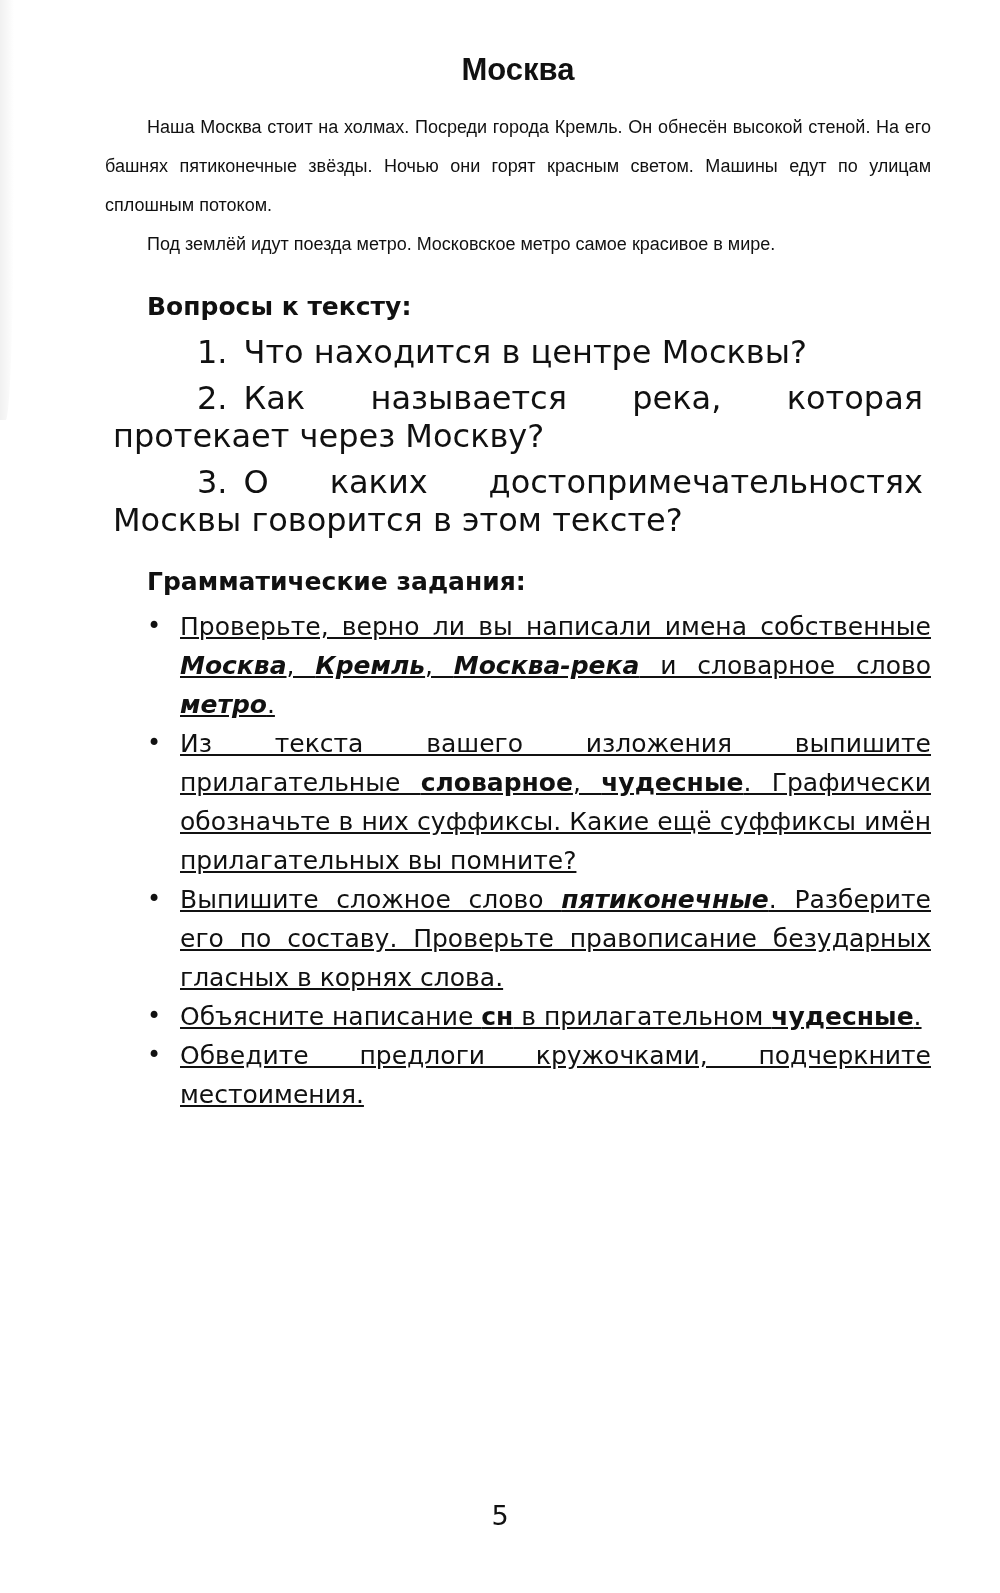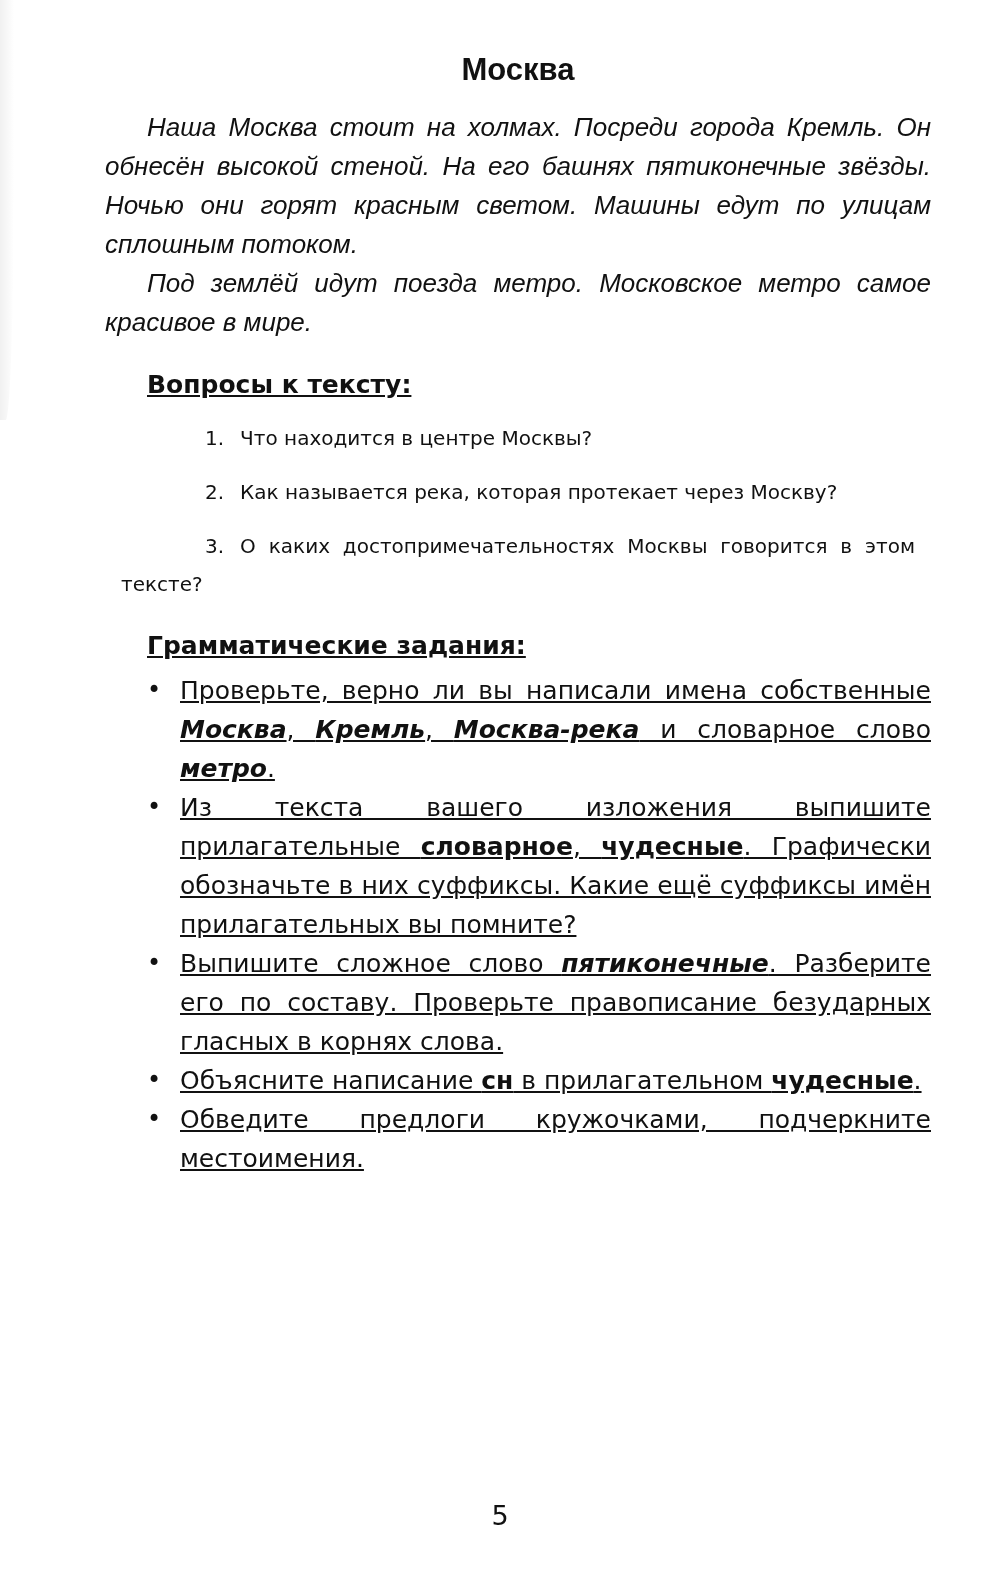--- a/index.html
+++ b/index.html
@@ -21,35 +21,33 @@
   .content{padding:52px 69px 0 105px;}
   .doc-title{
     margin:0 0 20px 0;
     text-align:center;
     font-family:"Liberation Sans","DejaVu Sans",sans-serif;
     font-size:31px;font-weight:bold;
   }
   .story p{
     margin:0;
     font-family:"Liberation Sans","DejaVu Sans",sans-serif;
-    font-size:26px;line-height:39px;
+    font-size:18px;line-height:39px;
     text-align:justify;
     text-indent:42px;
-    font-style:italic;
   }
   .section-heading{
     margin:25px 0 7px 0;
     padding-left:42px;
     font-size:25px;line-height:36px;
     font-weight:bold;
-    text-decoration:underline;
   }
   .q{
-    margin:16px;
-    font-size:20px;line-height:38px;
+    margin:8px;
+    font-size:32px;line-height:38px;
     text-align:justify;
     text-indent:42px;
   }
   .qnum{display:inline-block;margin-right:16px;}
   .plan p{margin:0;font-size:25px;line-height:39px;text-indent:42px;}
   .bullets{margin:0;padding-left:42px;}
   .bullet-item{
     display:flex;
     font-size:25px;line-height:39px;
   }

